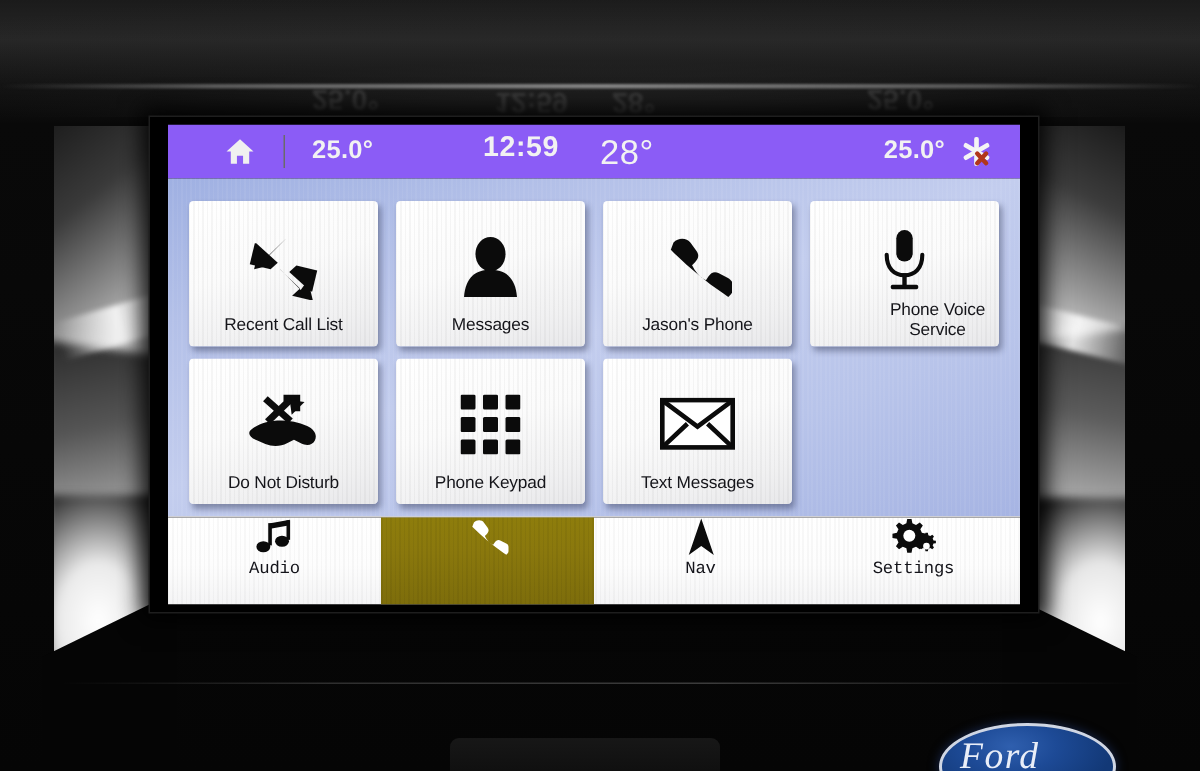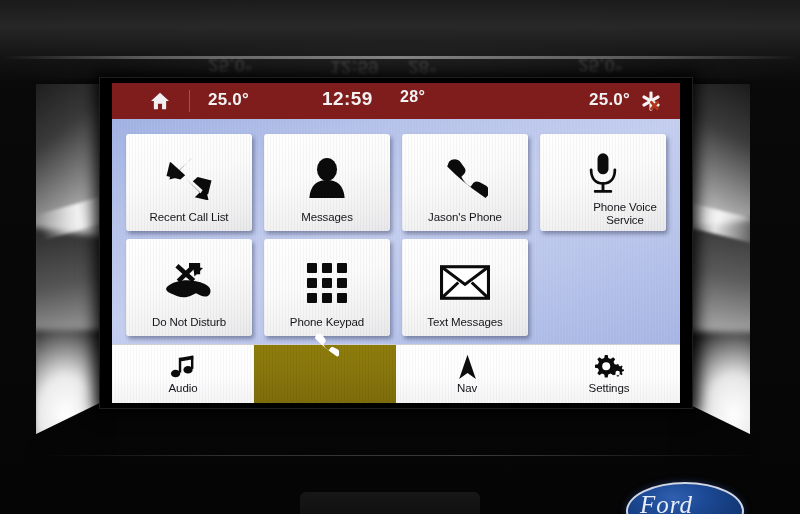--- a/index.html
+++ b/index.html
@@ -131,42 +131,42 @@
     left: 112px; top: 83px;
     width: 568px; height: 320px;
     background: #000;
     overflow: hidden;
   }
 
   
   .statusbar {
     position: relative;
     height: 36px;
-    background: #7f1d1d;
+    background: #8b5cf6;
     color: #f2f2f2;
   }
   .sb-home {
     position: absolute; left: 38px; top: 9px;
     width: 20px; height: 18px;
   }
   .sb-div {
     position: absolute; left: 77px; top: 7px;
     width: 1px; height: 22px; background: #6a6a6a;
   }
   .sb-left-temp {
     position: absolute; left: 96px; top: 7px;
     font-size: 17px; font-weight: 600; letter-spacing: 0.2px;
   }
   .sb-clock {
     position: absolute; left: 210px; top: 5px;
     font-size: 19px; font-weight: 600; letter-spacing: 0.4px;
   }
   .sb-outside {
     position: absolute; left: 288px; top: 5px;
-    font-size: 16px; font-weight: 700; letter-spacing: 0.4px;
+    font-size: 23px; font-weight: 400; letter-spacing: 0.4px;
   }
   .sb-right-temp {
     position: absolute; right: 50px; top: 7px;
     font-size: 17px; font-weight: 600; letter-spacing: 0.2px;
   }
   .sb-snow {
     position: absolute; right: 18px; top: 7px;
     width: 22px; height: 22px;
   }
 
@@ -227,24 +227,24 @@
     background:
       repeating-linear-gradient(90deg, rgba(0,0,0,0.028) 0px, rgba(0,0,0,0.028) 1px, rgba(255,255,255,0) 1px, rgba(255,255,255,0) 3px),
       linear-gradient(180deg, #ffffff 0%, #fdfdfd 55%, #f4f4f5 100%);
     border-top: 1px solid #cfcfd4;
   }
   .navitem {
     flex: 1 1 0;
     display: flex;
     flex-direction: column;
     align-items: center;
-    justify-content: center;
     gap: 2px;
     cursor: pointer;
     position: relative;
+    font-family: Liberation Mono, monospace;
   }
   .navitem .nav-icon {
     height: 26px;
     display: flex;
     align-items: flex-end;
     justify-content: center;
   }
   .navitem .nav-label {
     font-size: 11.5px;
     color: #14141a;

